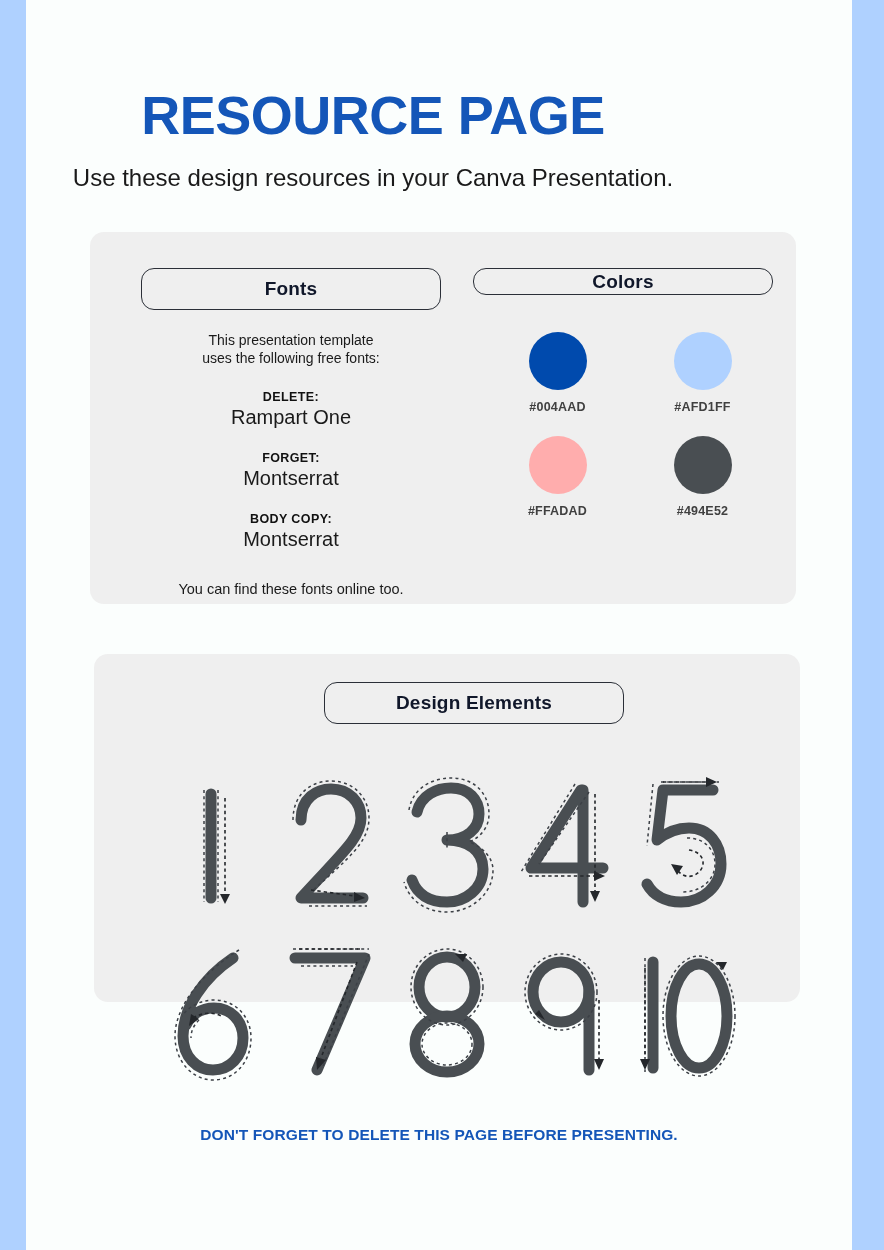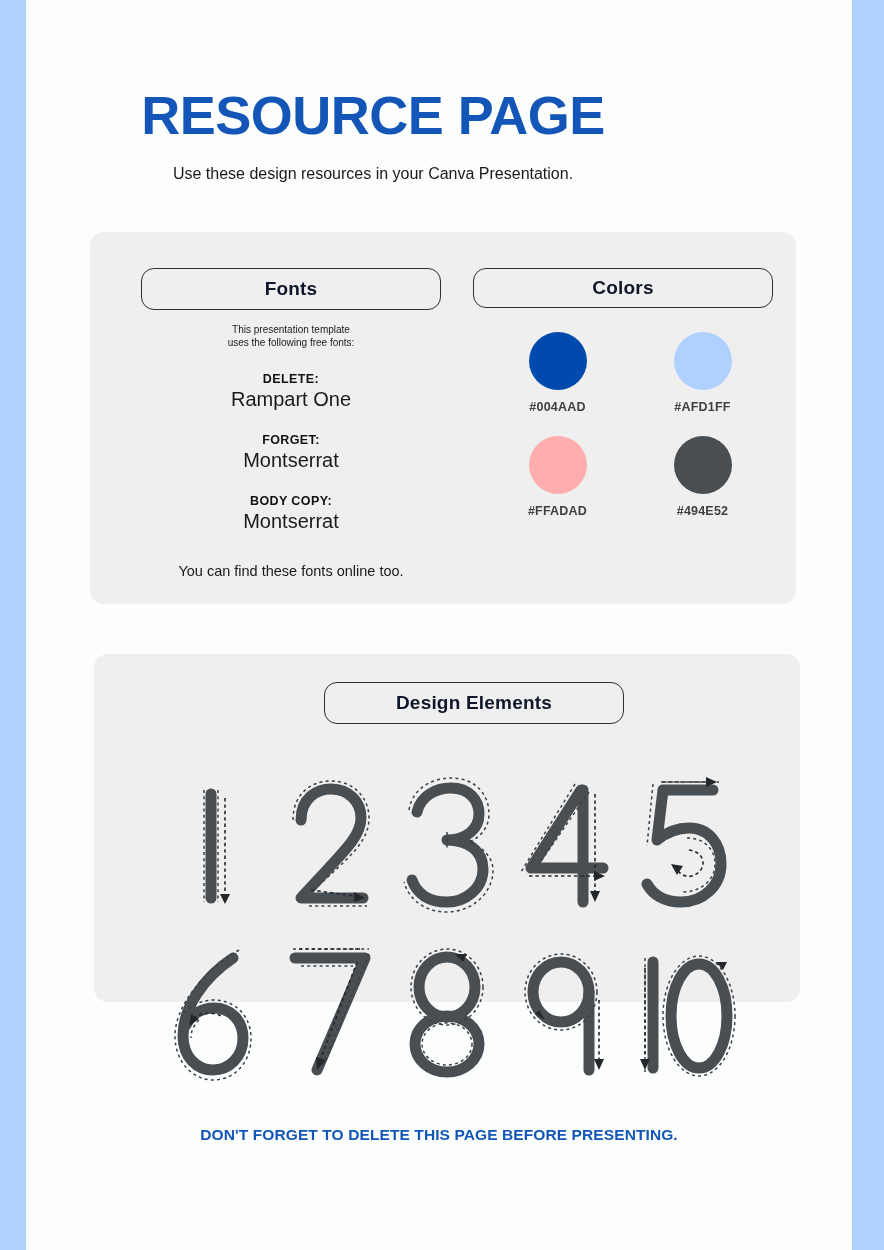--- a/index.html
+++ b/index.html
@@ -46,21 +46,21 @@
     font-family: "Liberation Sans", sans-serif;
     font-size: 54px;
     font-weight: 700;
     letter-spacing: -0.5px;
     color: #1456B8;
     line-height: 1;
     margin: 0;
   }
   .subtitle {
     margin: 22px 0 0 0;
-    font-size: 16px;
+    font-size: 24px;
     font-weight: 400;
     color: #1a1a1a;
     line-height: 1.2;
   }
 
   
   .card {
     position: absolute;
     background: #EFEFEF;
     border-radius: 14px;
@@ -96,42 +96,42 @@
   #pill-fonts {
     left: 51px;
     top: 36px;
     width: 300px;
     height: 42px;
   }
   #pill-colors {
     left: 383px;
     top: 36px;
     width: 300px;
-    height: 40px;
+    height: 27px;
   }
   #pill-design {
     left: 230px;
     top: 28px;
     width: 300px;
     height: 42px;
   }
 
   
   .fonts-col {
     position: absolute;
     left: 51px;
     top: 92px;
     width: 300px;
     text-align: center;
     color: #1a1a1a;
   }
   .fonts-intro {
-    font-size: 10px;
+    font-size: 14px;
     line-height: 1.28;
-    margin: 0;
+    margin: 8px;
   }
   .font-group { margin-top: 22px; }
   .font-label {
     font-size: 12.5px;
     font-weight: 700;
     letter-spacing: 0.4px;
     margin: 0;
     color: #111;
   }
   .font-value {

